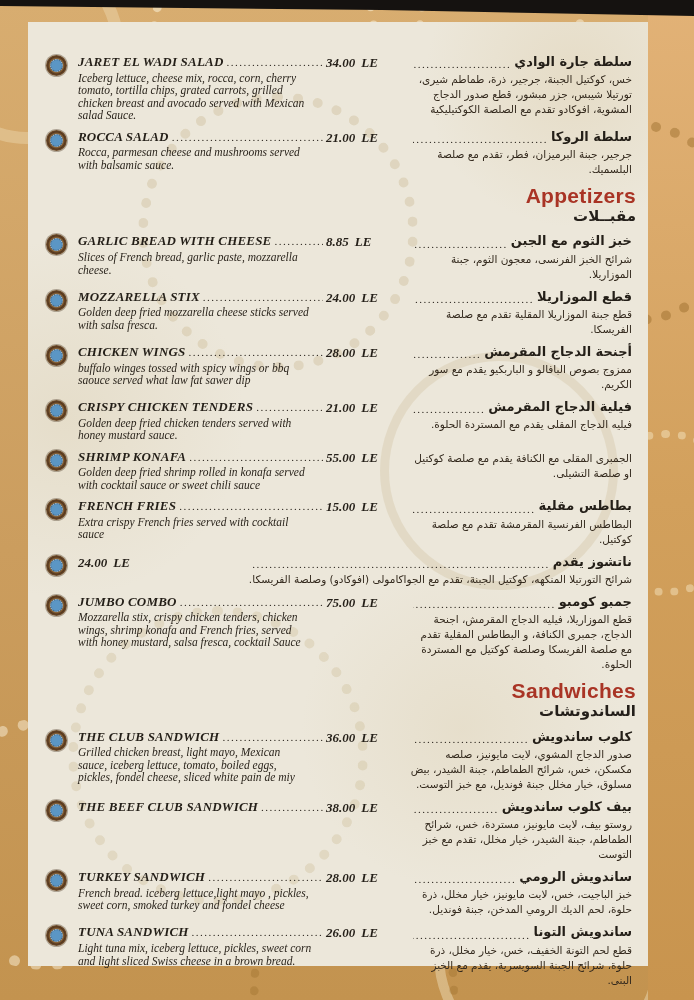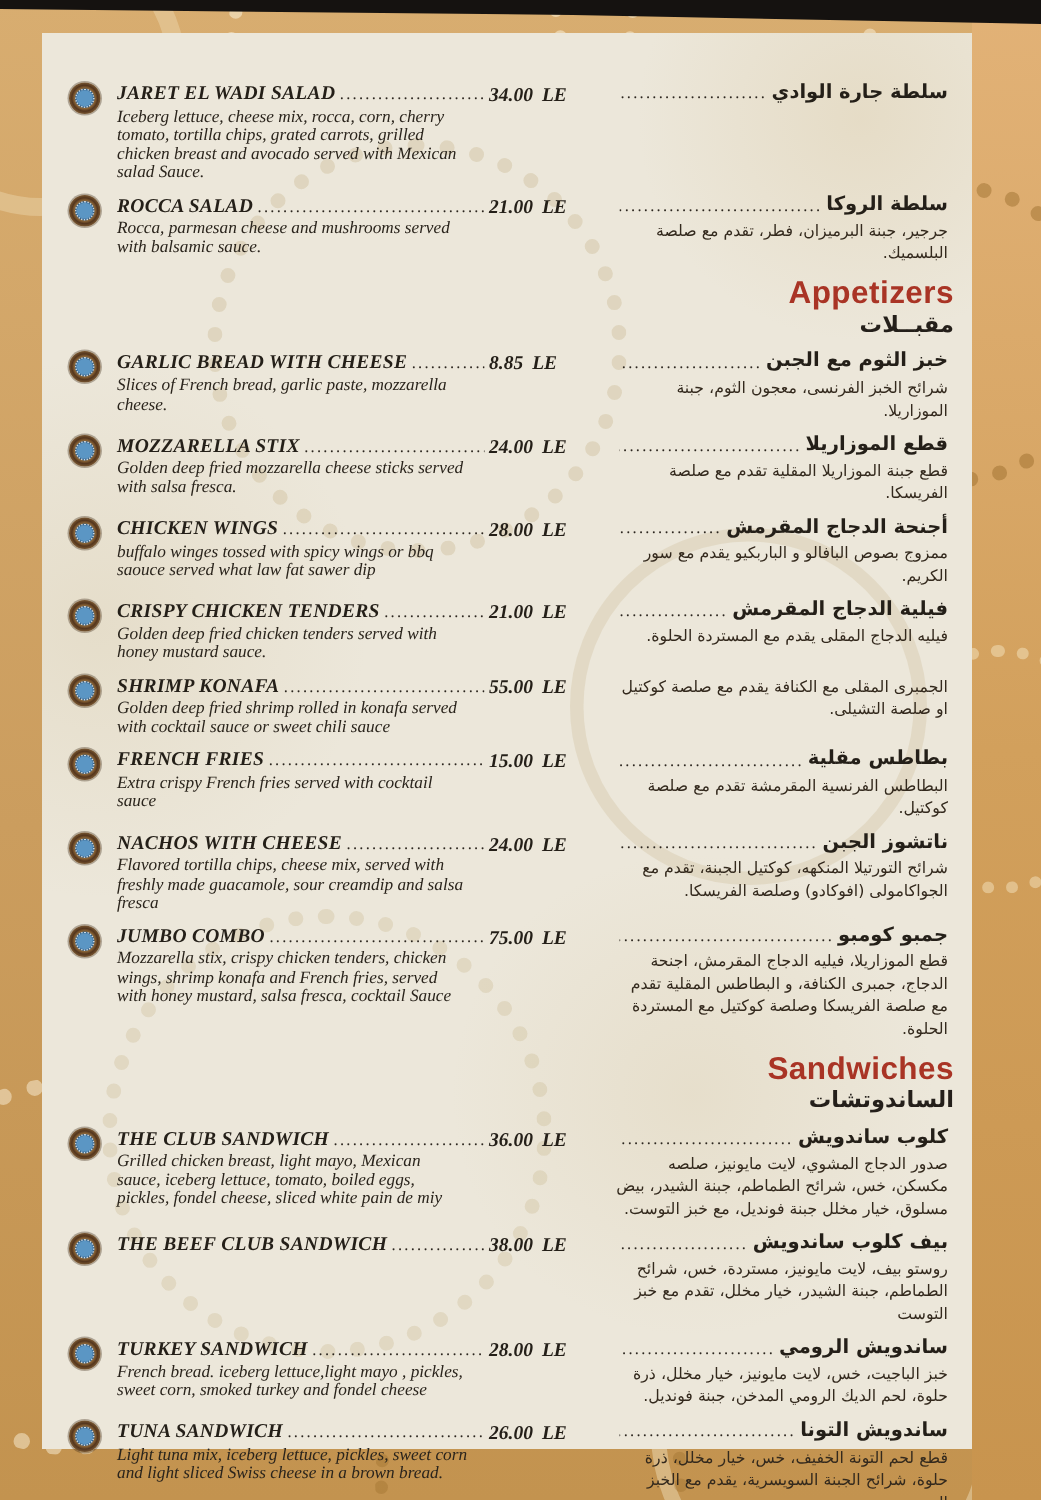--- a/index.html
+++ b/index.html
@@ -42,21 +42,21 @@
   .badge::after{content:"";position:absolute;inset:4px;border-radius:50%;border:1px dotted rgba(255,255,255,.75);}
   .col-en{width:248px;flex:0 0 248px;min-width:0;}
   .name-row{display:flex;align-items:baseline;}
   .name{font:italic 700 13px/1.2 "Liberation Serif",serif;color:#241f18;letter-spacing:.2px;white-space:nowrap;}
   .dots{flex:1;overflow:hidden;white-space:nowrap;color:#2b251e;font-size:11px;letter-spacing:1.5px;margin:0 3px;}
   .dots::after{content:"......................................................................";}
   .desc{font:italic 400 11.5px/12.5px "Liberation Serif",serif;color:#2a241c;margin-top:2px;padding-right:14px;}
   .col-price{width:84px;flex:0 0 84px;display:flex;gap:6px;padding-top:1px;align-items:center;}
   .price,.cur{font:italic 700 13px/1.2 "Liberation Serif",serif;color:#241f18;}
   .col-ar{flex:1;min-width:0;direction:rtl;padding-right:4px;}
-  .name-row-ar{display:flex;align-items:center;}
+  .name-row-ar{display:flex;align-items:flex-end;}
   .name-ar{font:700 13px/1.25 "DejaVu Sans",sans-serif;color:#241f18;white-space:nowrap;}
   .desc-ar{font:400 10.5px/15px "DejaVu Sans",sans-serif;color:#33291d;margin-top:2px;}
 </style>
 </head>
 <body>
 
 <div class="scene">
   <div class="ring r1"></div>
   <div class="ring r2"></div>
   <div class="ring r5"></div>
@@ -89,20 +89,21 @@
     </div>
     <div class="col-price">
       <span class="price">34.00</span>
       <span class="cur">LE</span>
     </div>
     <div class="col-ar">
       <div class="name-row-ar">
         <span class="name-ar">سلطة جارة الوادي</span>
         <span class="dots dots-ar"></span>
       </div>
+      <div class="desc-ar">خس، كوكتيل الجبنة، جرجير، ذرة، طماطم شيرى، تورتيلا شيبس، جزر مبشور، قطع صدور الدجاج المشوية، افوكادو تقدم مع الصلصة الكوكتيليكية</div>
     </div>
   </div>
 
   <div class="item">
     <div class="col-icon">
       <span class="badge"></span>
     </div>
     <div class="col-en">
       <div class="name-row">
         <span class="name">ROCCA SALAD</span>
@@ -268,34 +269,27 @@
         <span class="dots dots-ar"></span>
       </div>
       <div class="desc-ar">البطاطس الفرنسية المقرمشة تقدم مع صلصة كوكتيل.</div>
     </div>
   </div>
 
   <div class="item">
     <div class="col-icon">
       <span class="badge"></span>
     </div>
-    <div class="col-en">
-      <div class="name-row">
-        <span class="name">NACHOS WITH CHEESE</span>
-        <span class="dots"></span>
-      </div>
-      <div class="desc">Flavored tortilla chips, cheese mix, served with freshly made guacamole, sour creamdip and salsa fresca</div>
-    </div>
     <div class="col-price">
       <span class="price">24.00</span>
       <span class="cur">LE</span>
     </div>
     <div class="col-ar">
       <div class="name-row-ar">
-        <span class="name-ar">ناتشوز الجبن</span>
+        <span class="name-ar">ناتشوز يقدم</span>
         <span class="dots dots-ar"></span>
       </div>
       <div class="desc-ar">شرائح التورتيلا المنكهه، كوكتيل الجبنة، تقدم مع الجواكامولى (افوكادو) وصلصة الفريسكا.</div>
     </div>
   </div>
 
   <div class="item">
     <div class="col-icon">
       <span class="badge"></span>
     </div>

